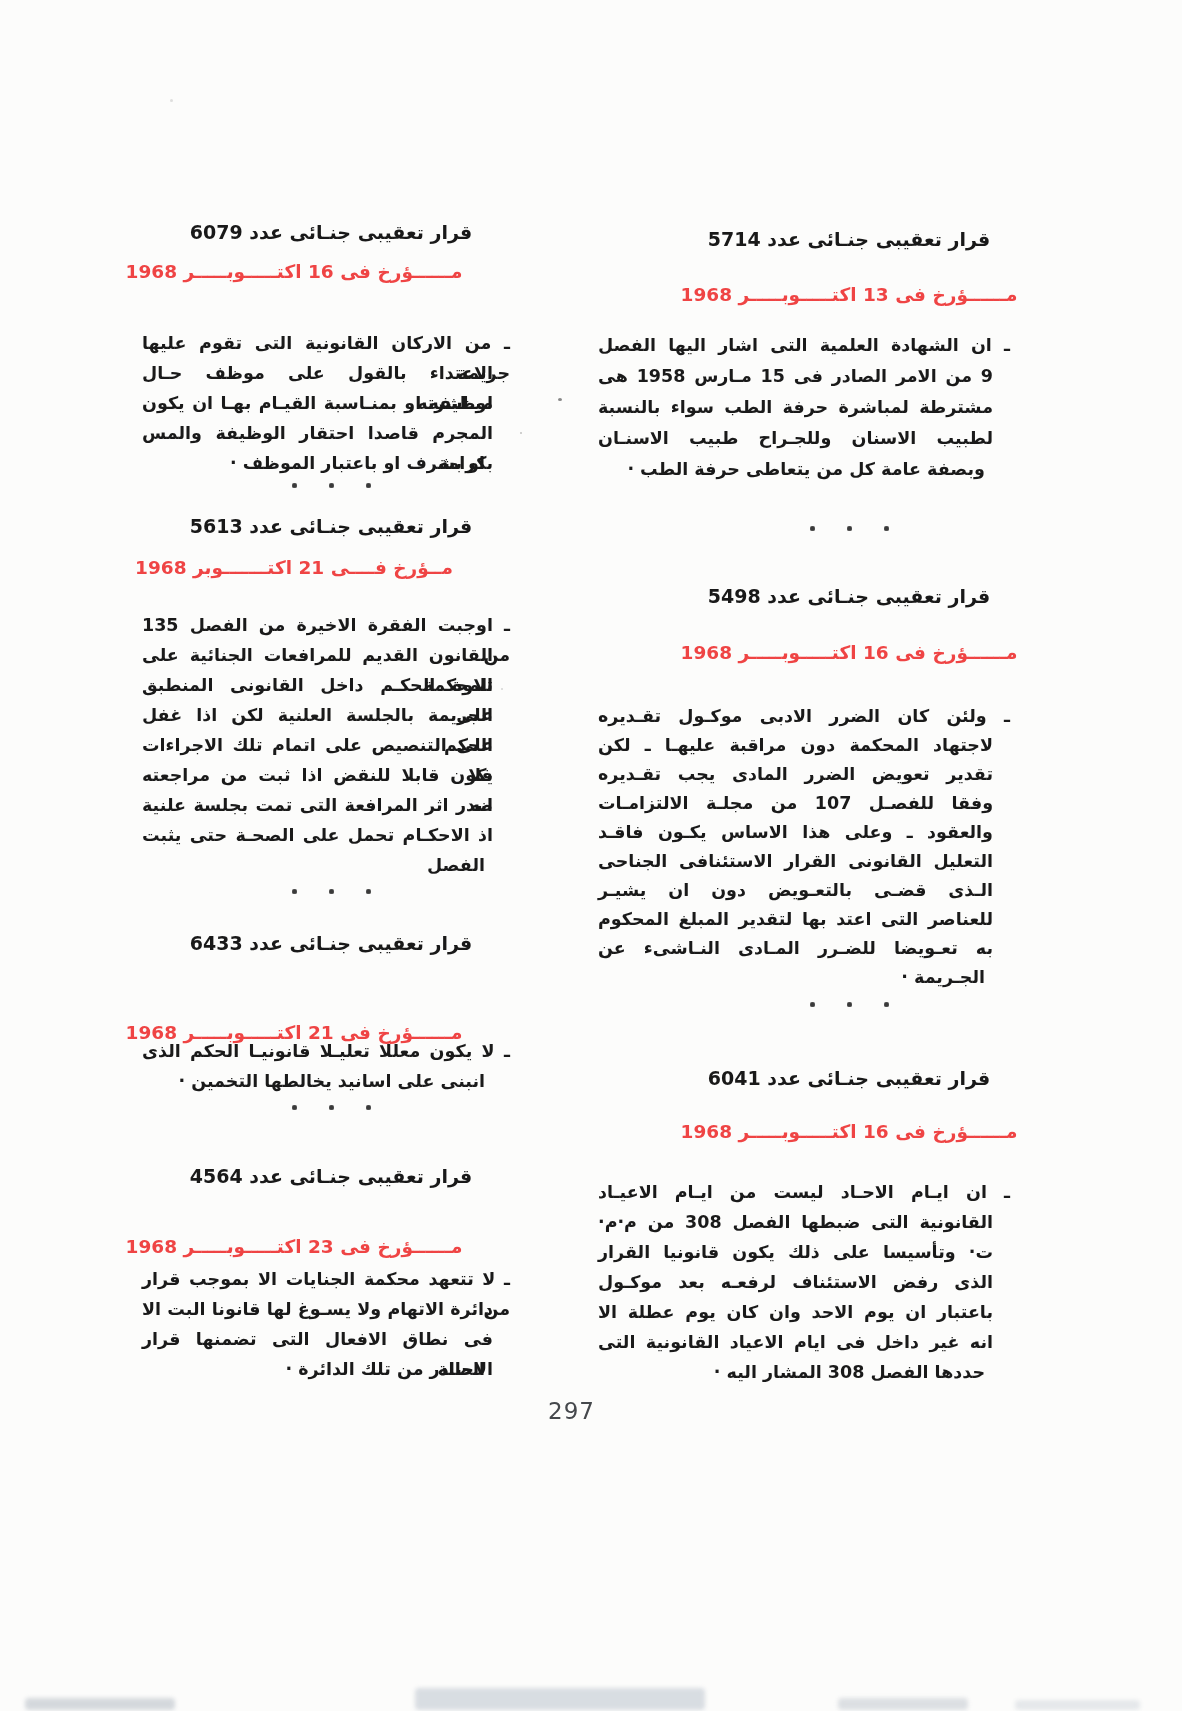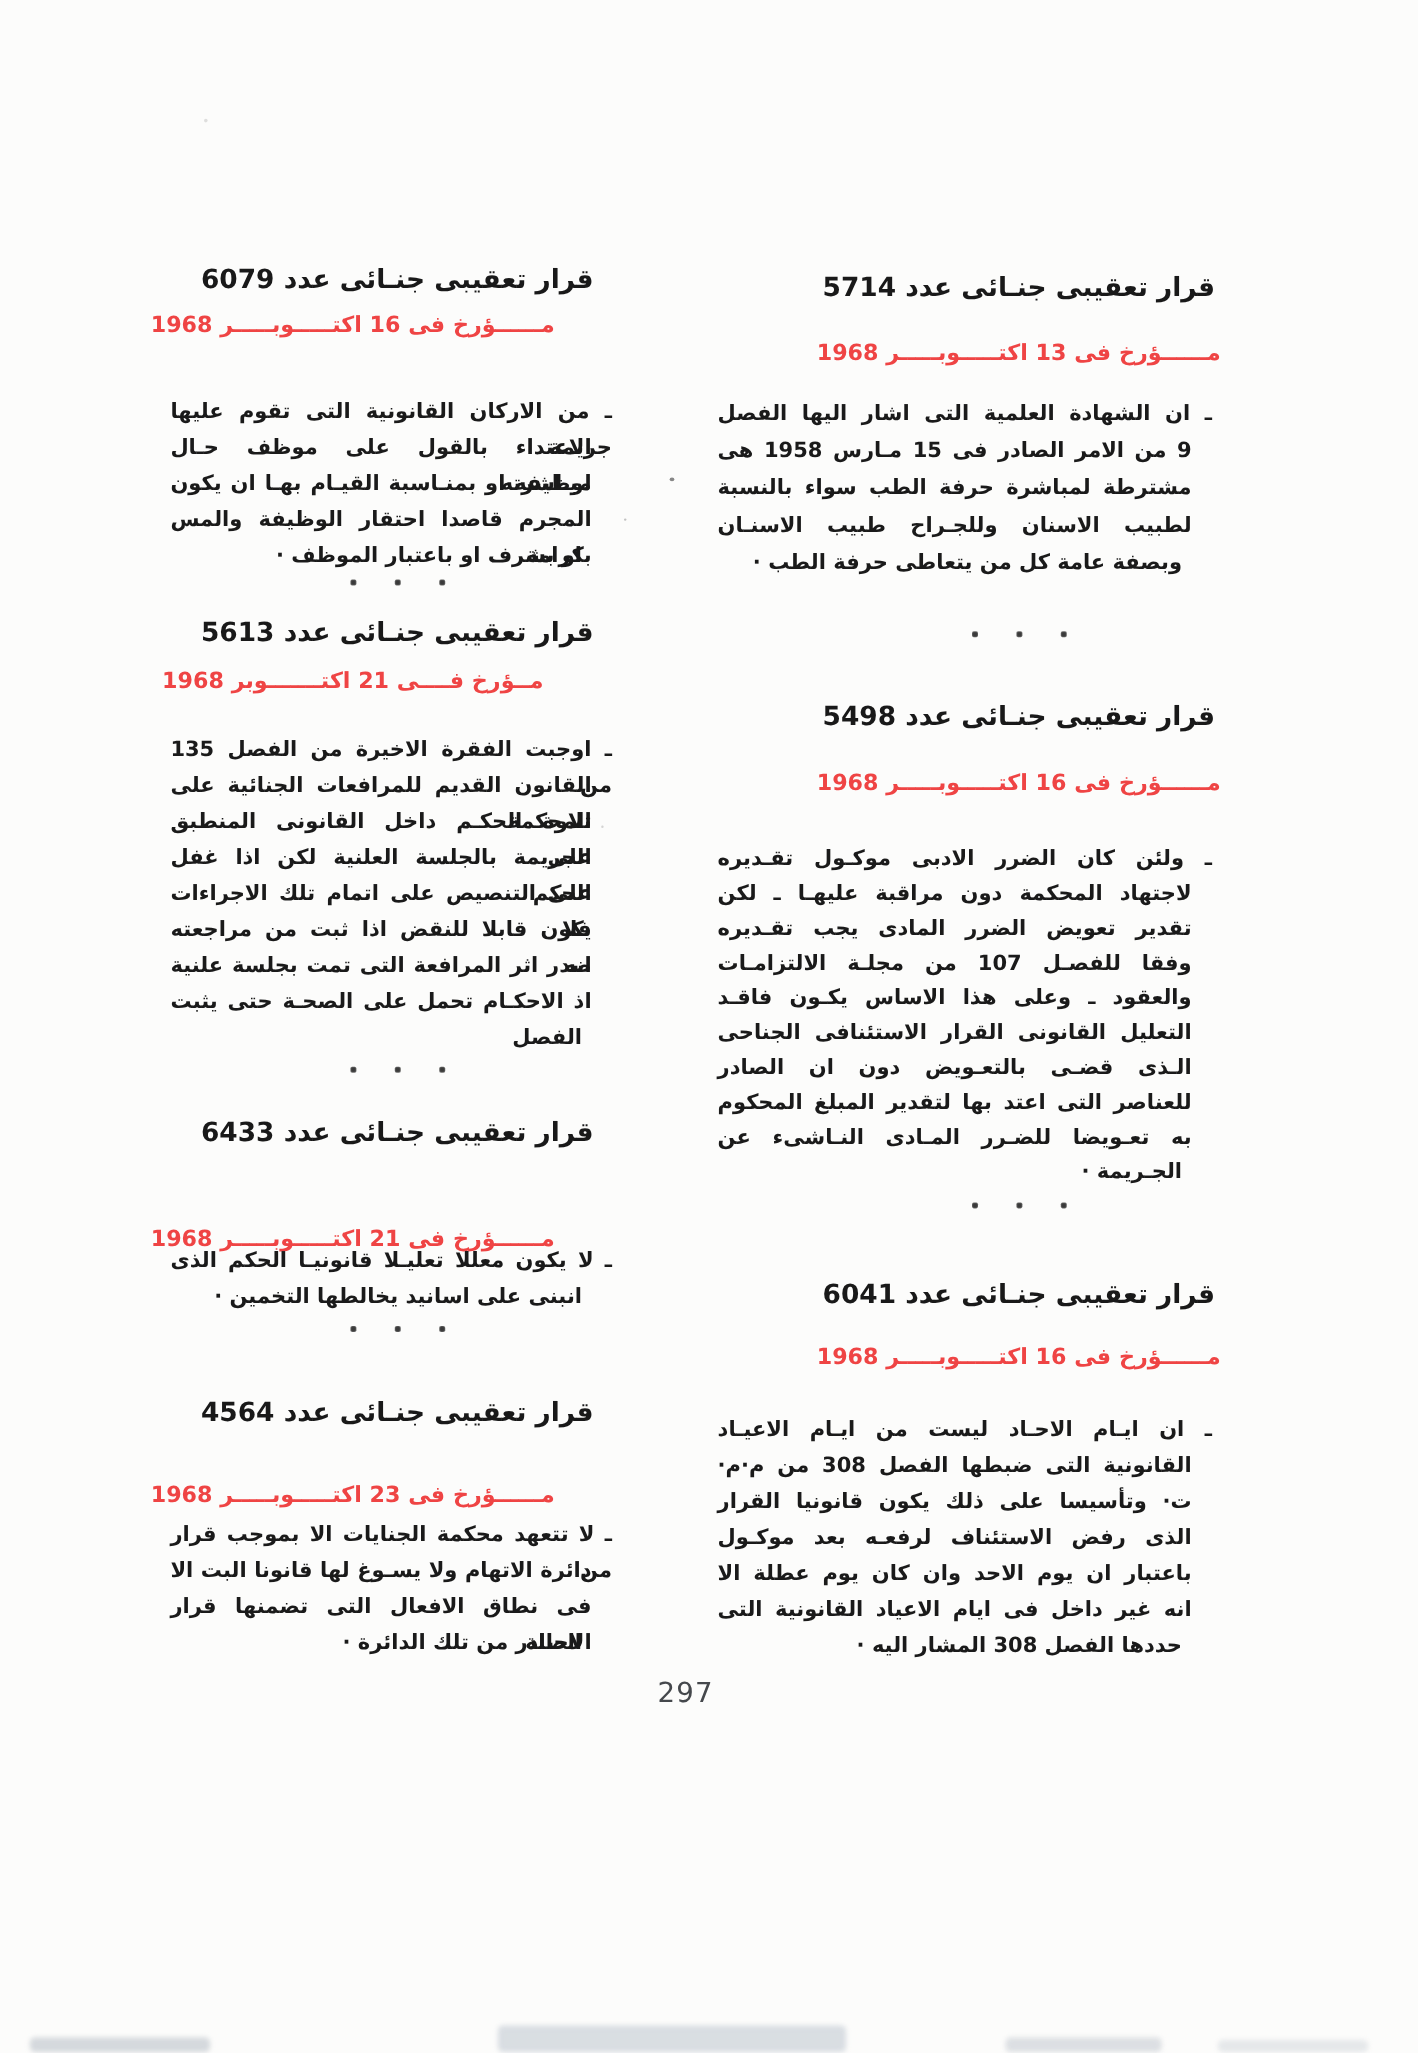--- a/index.html
+++ b/index.html
@@ -11,21 +11,21 @@
     height: 1711px;
     background: #fcfcfb;
     overflow: hidden;
   }
 
   .column { position: absolute; top: 0; height: 100%; }
 
   .decision-title {
     position: absolute; left: 0; right: 0;
     direction: rtl; text-align: center;
-    font-size: 22px; font-weight: bold; color: #191919;
+    font-size: 19px; font-weight: bold; color: #191919;
     white-space: nowrap;
   }
 
   .decision-date {
     position: absolute; left: 0; right: 0;
     direction: rtl; text-align: center;
     font-size: 18.5px; font-weight: bold; color: #ef4444;
     white-space: nowrap;
   }
 
@@ -131,21 +131,21 @@
       <div class="separator" style="top: 526px; transform: translateX(45px);"><span class="sep-dot"></span><span class="sep-dot"></span><span class="sep-dot"></span></div>
       <div class="decision-title" style="top: 585px; transform: translateX(45px);">قرار تعقيبى جنـائى عدد 5498</div>
       <div class="decision-date" style="top: 642px; transform: translateX(45px);">مــــــؤرخ فى 16 اكتـــــوبـــــر 1968</div>
       <div class="decision-body" style="top: 702px; --lh: 29px;">
         <div class="text-line">ـ ولئن كان الضرر الادبى موكـول تقـديره</div>
         <div class="text-line cont">لاجتهاد المحكمة دون مراقبة عليهـا ـ لكن</div>
         <div class="text-line cont">تقدير تعويض الضرر المادى يجب تقـديره</div>
         <div class="text-line cont">وفقا للفصـل 107 من مجلـة الالتزامـات</div>
         <div class="text-line cont">والعقود ـ وعلى هذا الاساس يكـون فاقـد</div>
         <div class="text-line cont">التعليل القانونى القرار الاستئنافى الجناحى</div>
-        <div class="text-line cont">الـذى قضـى بالتعـويض دون ان الصادر</div>
+        <div class="text-line cont">الـذى قضـى بالتعـويض دون ان يشيـر</div>
         <div class="text-line cont">للعناصر التى اعتد بها لتقدير المبلغ المحكوم</div>
         <div class="text-line cont">به تعـويضا للضـرر المـادى النـاشىء عن</div>
         <div class="text-line cont last">الجـريمة ·</div>
       </div>
       <div class="separator" style="top: 1002px; transform: translateX(45px);"><span class="sep-dot"></span><span class="sep-dot"></span><span class="sep-dot"></span></div>
       <div class="decision-title" style="top: 1067px; transform: translateX(45px);">قرار تعقيبى جنـائى عدد 6041</div>
       <div class="decision-date" style="top: 1121px; transform: translateX(45px);">مــــــؤرخ فى 16 اكتـــــوبـــــر 1968</div>
       <div class="decision-body" style="top: 1177px; --lh: 30px;">
         <div class="text-line">ـ ان ايـام الاحـاد ليست من ايـام الاعيـاد</div>
         <div class="text-line cont">القانونية التى ضبطها الفصل 308 من م·م·</div>

